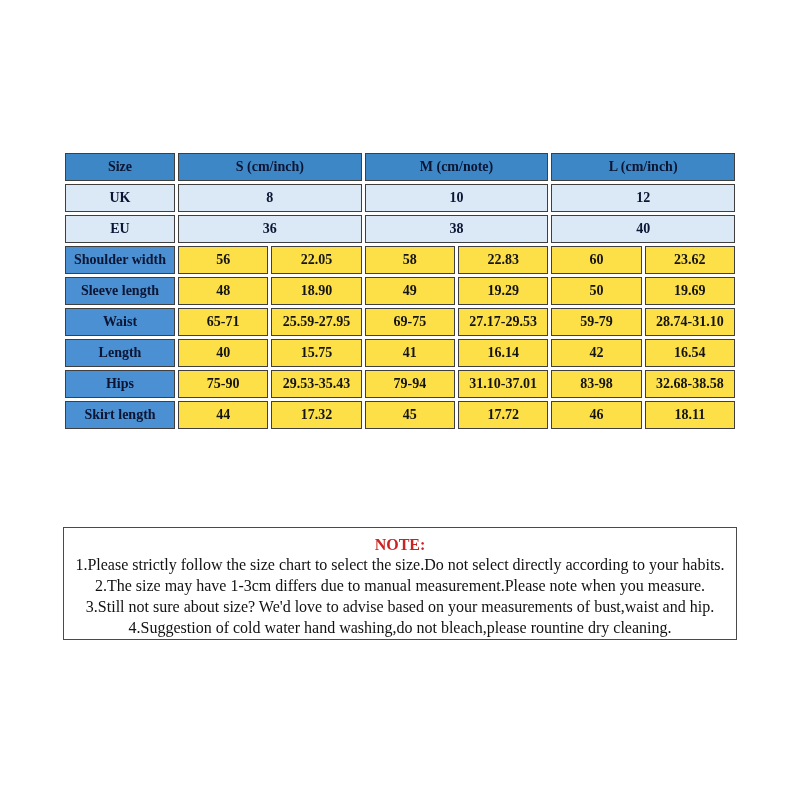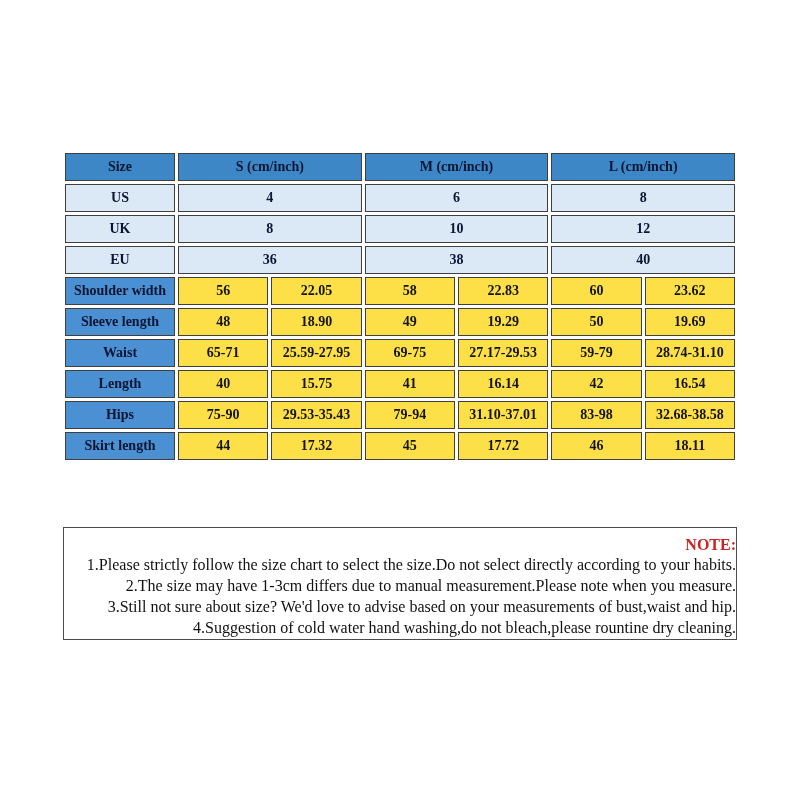--- a/index.html
+++ b/index.html
@@ -54,21 +54,21 @@
     color: #141414;
   }
   .note-box {
     position: absolute;
     left: 63px;
     top: 527px;
     width: 672px;
     height: 111px;
     border: 1px solid #4a4a4a;
     background: #ffffff;
-    text-align: right;
+    text-align: center;
   }
   .note-title {
     margin-top: 8px;
     font-size: 16px;
     font-weight: bold;
     color: #cc2222;
     line-height: 18px;
   }
   .note-line {
     font-size: 16px;
@@ -89,30 +89,24 @@
         <col>
         <col>
         <col>
         <col>
     </colgroup>
 
     <tbody>
         <tr>
       <th class="hdr">Size</th>
       <th class="hdr" colspan="2">S (cm/inch)</th>
-      <th class="hdr" colspan="2">M (cm/inch)</th>
+      <th class="hdr" colspan="2">M (cm/note)</th>
       <th class="hdr" colspan="2">L (cm/inch)</th>
     </tr>
 
-    <tr>
-      <td class="conv-lbl">US</td>
-      <td class="conv-val" colspan="2">4</td>
-      <td class="conv-val" colspan="2">6</td>
-      <td class="conv-val" colspan="2">8</td>
-    </tr>
     <tr>
       <td class="conv-lbl">UK</td>
       <td class="conv-val" colspan="2">8</td>
       <td class="conv-val" colspan="2">10</td>
       <td class="conv-val" colspan="2">12</td>
     </tr>
     <tr>
       <td class="conv-lbl">EU</td>
       <td class="conv-val" colspan="2">36</td>
       <td class="conv-val" colspan="2">38</td>

